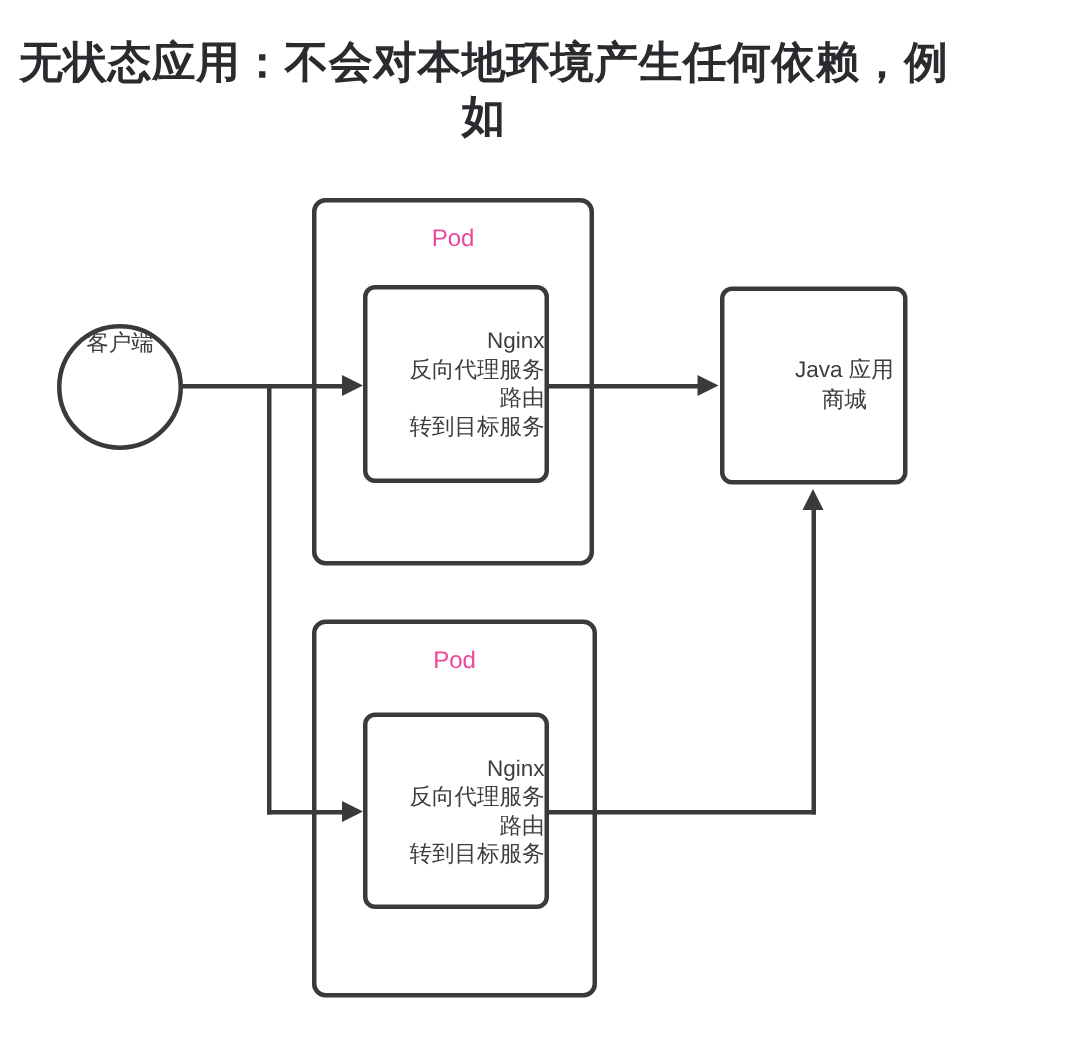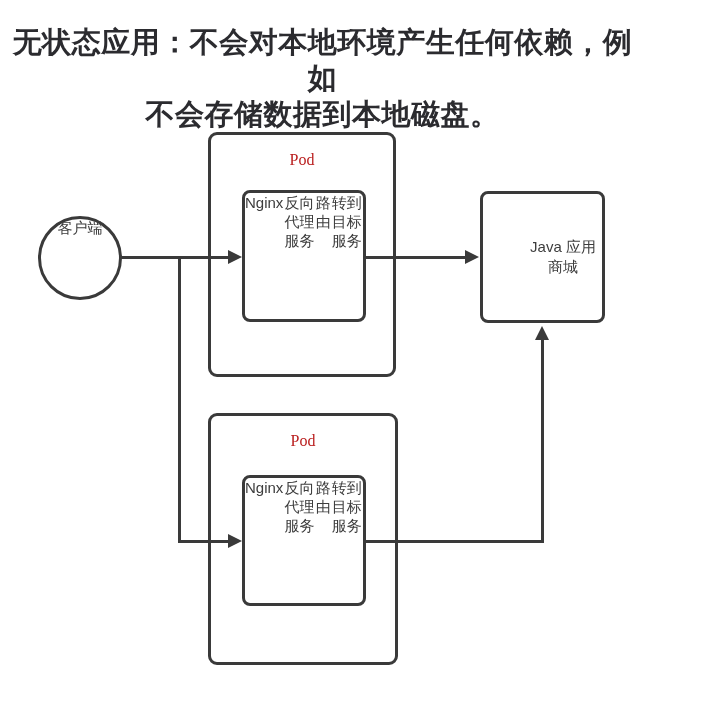--- a/index.html
+++ b/index.html
@@ -45,29 +45,28 @@
     border-radius: 9px;
     background: transparent;
   }
   .pod-label {
     position: absolute;
     top: 16px;
     left: 0;
     width: 100%;
     text-align: center;
     font-size: 16px;
-    color: #b91c1c;
-    font-family: Liberation Serif, serif;
+    color: #ec4899;
   }
   .service-box {
     border-radius: 8px;
     background: #ffffff;
     display: flex;
-    flex-direction: row;
-    align-items: flex-start;
+    flex-direction: column;
+    align-items: flex-end;
     justify-content: center;
     text-align: center;
     font-size: 15px;
     line-height: 19px;
   }
   .java-box {
     border-radius: 8px;
     background: #ffffff;
     display: flex;
     flex-direction: column;
@@ -99,21 +98,20 @@
     border-bottom: 14px solid #3a3a3a;
   }
 </style>
 </head>
 <body>
 
 <div class="canvas">
 
   <div class="title">
     <div>无状态应用：不会对本地环境产生任何依赖，例如</div>
-    <div>不会存储数据到本地磁盘。</div>
   </div>
 
   <div class="node circle" style="left:38px; top:216px; width:84px; height:84px;">
     <span>客户端</span>
   </div>
 
   <div class="node pod" style="left:208px; top:132px; width:188px; height:245px;">
     <div class="pod-label">Pod</div>
   </div>
   <div class="node service-box" style="left:242px; top:190px; width:124px; height:132px;">

